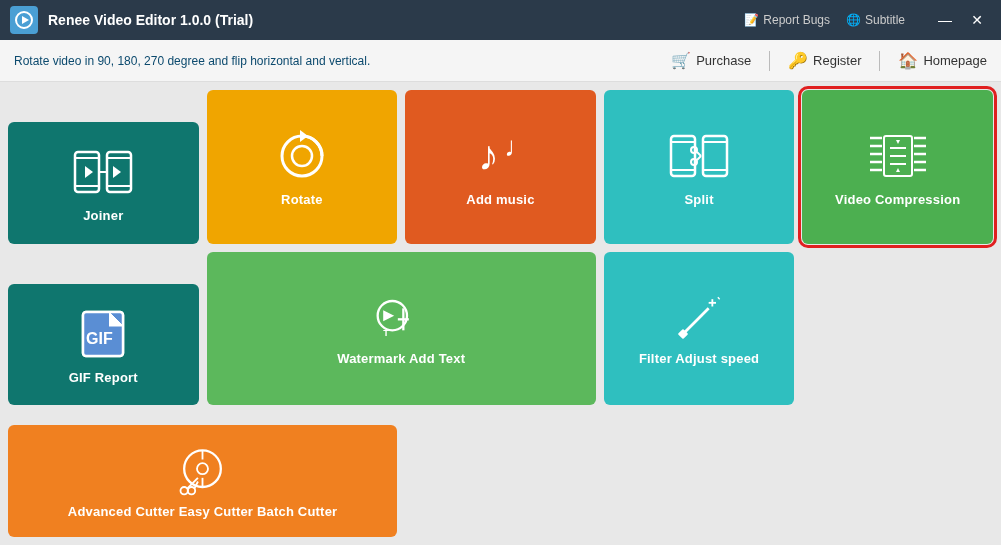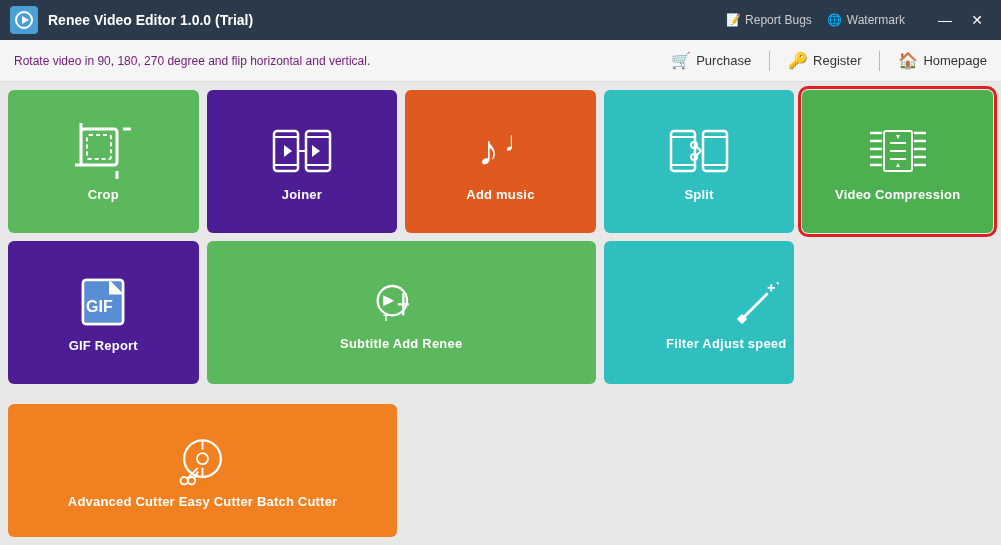--- a/index.html
+++ b/index.html
@@ -77,21 +77,21 @@
       background: #f5f5f5;
       height: 42px;
       display: flex;
       align-items: center;
       justify-content: space-between;
       padding: 0 14px;
       border-bottom: 1px solid #ddd;
     }
     .menu-desc {
       font-size: 12px;
-      color: #701a75;
+      color: #0c4a6e;
     }
     .menu-actions {
       display: flex;
       align-items: center;
       gap: 18px;
     }
     .menu-action-btn {
       display: flex;
       align-items: center;
       gap: 5px;
@@ -133,21 +133,21 @@
     }
 
     
     .tile svg {
       width: 60px;
       height: 60px;
     }
 
     
     .green { background: #5cb85c; }
-    .blue { background: #4c1d95; }
+    .blue { background: #0f766e; margin-top: 32px; }
     .orange-yellow { background: #f0a500; }
     .orange-red { background: #e05a20; }
     .teal { background: #2fbfbf; }
     .orange { background: #f08020; }
     .green-bright { background: #4caf50; }
 
     
     .tile-selected {
       outline: 3px solid #e02020;
       outline-offset: 1px;
@@ -181,21 +181,21 @@
     </div>
     <span class="title-text">Renee Video Editor 1.0.0 (Trial)</span>
   </div>
   <div class="title-right">
     <div class="title-btn">
       <span>📝</span>
       <span>Report Bugs</span>
     </div>
     <div class="title-btn">
       <span>🌐</span>
-      <span>Watermark</span>
+      <span>Subtitle</span>
     </div>
     <div class="win-controls">
       <button class="win-btn">—</button>
       <button class="win-btn close">✕</button>
     </div>
   </div>
 </div>
 
 <div class="menu-bar">
   <span class="menu-desc">Rotate video in 90, 180, 270 degree and flip horizontal and vertical.</span>
@@ -212,47 +212,45 @@
     <div class="menu-divider"></div>
     <a class="menu-action-btn">
       <span class="action-icon">🏠</span>
       <span>Homepage</span>
     </a>
   </div>
 </div>
 
 <div class="main-grid">
 
-  <div class="tile green">
-    <svg viewBox="0 0 60 60">
-      <rect x="8" y="8" width="36" height="36" rx="3" fill="none" stroke="white" stroke-width="3"></rect>
-      <line x1="8" y1="2" x2="8" y2="10" stroke="white" stroke-width="3"></line>
-      <line x1="44" y1="50" x2="44" y2="58" stroke="white" stroke-width="3"></line>
-      <line x1="2" y1="44" x2="10" y2="44" stroke="white" stroke-width="3"></line>
-      <line x1="50" y1="8" x2="58" y2="8" stroke="white" stroke-width="3"></line>
-      <rect x="14" y="14" width="24" height="24" rx="2" fill="none" stroke="white" stroke-width="2" stroke-dasharray="4,3"></rect>
-    </svg>
-    <span class="tile-label">Crop</span>
-  </div>
 
   <div class="tile blue">
     <svg viewBox="0 0 60 60">
       <rect x="2" y="10" width="24" height="40" rx="3" fill="none" stroke="white" stroke-width="2.5"></rect>
       <line x1="2" y1="16" x2="26" y2="16" stroke="white" stroke-width="2"></line>
       <line x1="2" y1="44" x2="26" y2="44" stroke="white" stroke-width="2"></line>
       <rect x="34" y="10" width="24" height="40" rx="3" fill="none" stroke="white" stroke-width="2.5"></rect>
       <line x1="34" y1="16" x2="58" y2="16" stroke="white" stroke-width="2"></line>
       <line x1="34" y1="44" x2="58" y2="44" stroke="white" stroke-width="2"></line>
       <polygon points="12,24 20,30 12,36" fill="white"></polygon>
       <polygon points="40,24 48,30 40,36" fill="white"></polygon>
       <line x1="26" y1="30" x2="34" y2="30" stroke="white" stroke-width="2"></line>
     </svg>
     <span class="tile-label">Joiner</span>
   </div>
 
+  <div class="tile orange-yellow">
+    <svg viewBox="0 0 60 60">
+      <circle cx="30" cy="30" r="20" fill="none" stroke="white" stroke-width="3"></circle>
+      <circle cx="30" cy="30" r="10" fill="none" stroke="white" stroke-width="2.5"></circle>
+      <path d="M50,30 A20,20 0 0,0 30,10" fill="none" stroke="white" stroke-width="3"></path>
+      <polygon points="28,4 36,10 28,16" fill="white"></polygon>
+    </svg>
+    <span class="tile-label">Rotate</span>
+  </div>
 
   <div class="tile orange-red">
     <svg viewBox="0 0 60 60">
       <text x="8" y="44" font-size="42" fill="white">♪</text>
       <text x="34" y="30" font-size="28" fill="white">♩</text>
     </svg>
     <span class="tile-label">Add music</span>
   </div>
 
   <div class="tile teal">
@@ -315,24 +313,24 @@
   </div>
 
   <div class="tile green" style="grid-column: span 2; min-height: 100px;">
     <svg viewBox="0 0 60 60" style="width:55px;height:55px">
       <circle cx="20" cy="28" r="16" fill="none" stroke="white" stroke-width="2.5"></circle>
       <polygon points="10,22 22,28 10,34" fill="white"></polygon>
       <text x="10" y="50" font-size="10" fill="white" font-weight="bold">T</text>
       <line x1="32" y1="20" x2="32" y2="44" stroke="white" stroke-width="2.5"></line>
       <line x1="26" y1="32" x2="38" y2="32" stroke="white" stroke-width="2.5"></line>
     </svg>
-    <span class="tile-label">Subtitle   Add Renee</span>
-  </div>
-
-  <div class="tile teal" style="grid-column: span 1; min-height: 100px; align-items: flex-end;">
+    <span class="tile-label">Watermark   Add Text</span>
+  </div>
+
+  <div class="tile teal" style="grid-column: span 1; min-height: 100px;">
     <svg viewBox="0 0 60 60" style="width:55px;height:55px">
 
       <line x1="12" y1="48" x2="40" y2="20" stroke="white" stroke-width="3"></line>
       <rect x="8" y="44" width="8" height="8" rx="1" fill="white" transform="rotate(45 12 48)"></rect>
       <line x1="44" y1="10" x2="44" y2="18" stroke="white" stroke-width="2"></line>
       <line x1="40" y1="14" x2="48" y2="14" stroke="white" stroke-width="2"></line>
       <line x1="50" y1="8" x2="52" y2="10" stroke="white" stroke-width="1.5"></line>
     </svg>
     <span class="tile-label">Filter   Adjust speed</span>
   </div>

